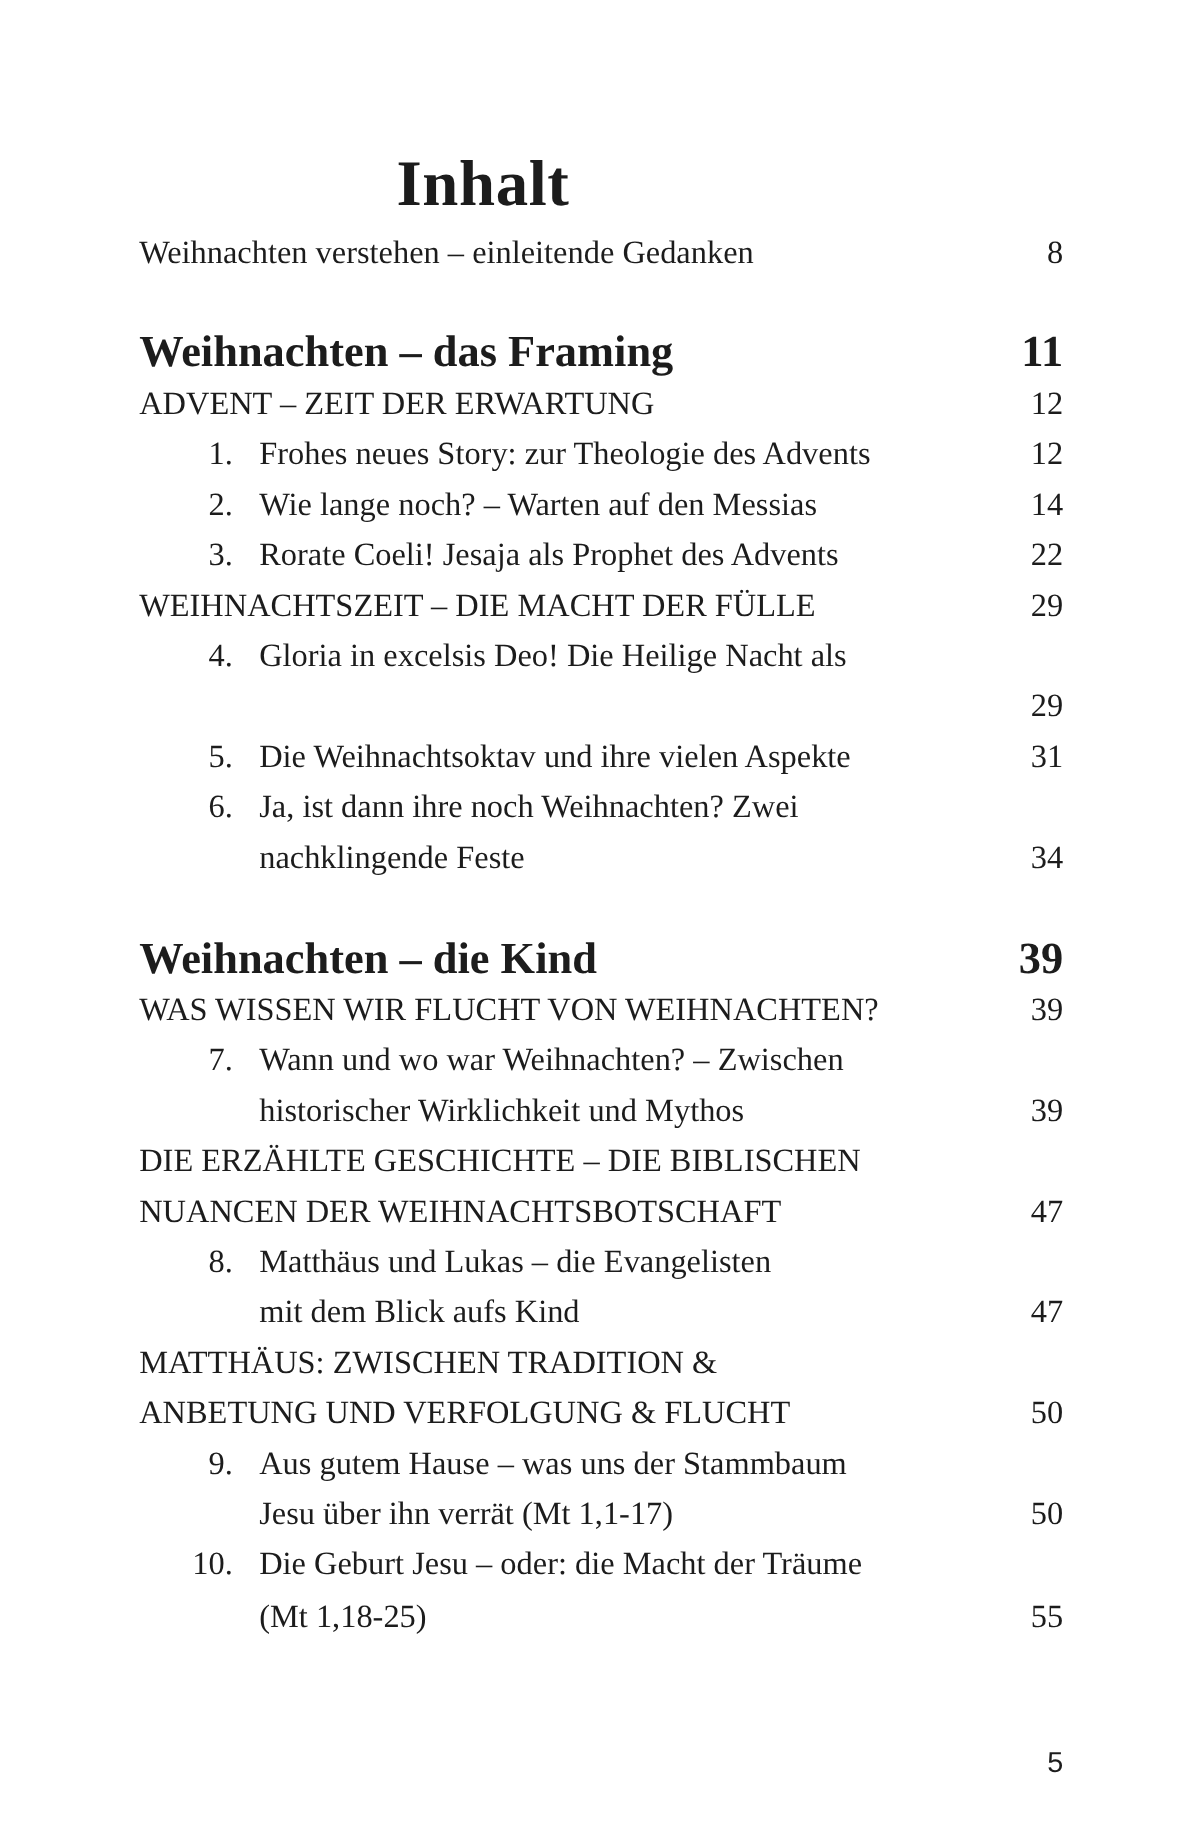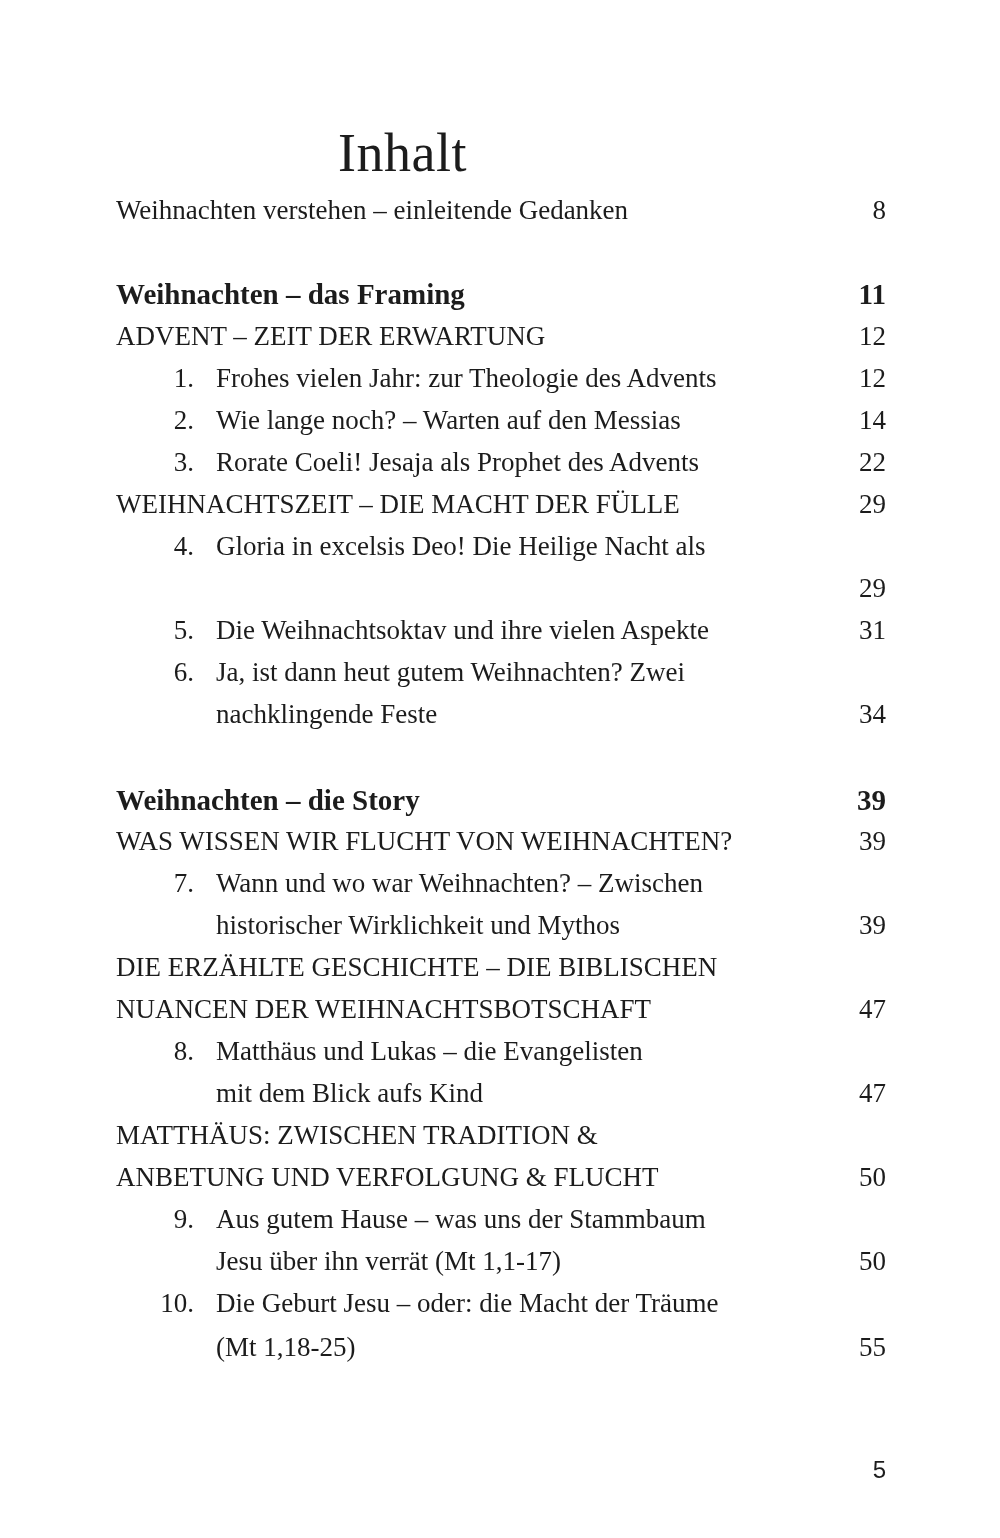--- a/index.html
+++ b/index.html
@@ -15,21 +15,21 @@
       font-family: "Liberation Serif", "DejaVu Serif", serif;
       color: #1c1c1c;
     }
     .title {
       position: absolute;
       left: 0;
       top: 82px;
       width: 805px;
       text-align: center;
       font-size: 54px;
-      font-weight: normal;
+      font-weight: bold;
       line-height: 70px;
       letter-spacing: 0.5px;
     }
     .line {
       position: absolute;
       left: 116px;
       width: 770px;
       height: 42px;
       font-size: 27px;
       line-height: 42px;
@@ -52,21 +52,21 @@
       text-align: right;
     }
     .line .page {
       position: absolute;
       right: 0;
       top: 0;
       text-align: right;
     }
     .line.part {
       font-weight: bold;
-      font-size: 29px;
+      font-size: 37px;
     }
     .line.section .text {
       letter-spacing: 0px;
     }
     .folio {
       position: absolute;
       left: 862px;
       top: 1452px;
       width: 24px;
       font-family: "Liberation Sans", "DejaVu Sans", sans-serif;
@@ -90,21 +90,21 @@
   <span class="page">11</span>
 </div>
 
 <div class="line section" style="top:315px">
   <span class="text">ADVENT – ZEIT DER ERWARTUNG</span>
   <span class="page">12</span>
 </div>
 
 <div class="line indent" style="top:357px">
   <span class="num">1.</span>
-  <span class="text">Frohes vielen Jahr: zur Theologie des Advents</span>
+  <span class="text">Frohes neues Story: zur Theologie des Advents</span>
   <span class="page">12</span>
 </div>
 
 <div class="line indent" style="top:399px">
   <span class="num">2.</span>
   <span class="text">Wie lange noch? – Warten auf den Messias</span>
   <span class="page">14</span>
 </div>
 
 <div class="line indent" style="top:441px">
@@ -127,29 +127,29 @@
 </div>
 
 <div class="line indent" style="top:609px">
   <span class="num">5.</span>
   <span class="text">Die Weihnachtsoktav und ihre vielen Aspekte</span>
   <span class="page">31</span>
 </div>
 
 <div class="line indent" style="top:651px">
   <span class="num">6.</span>
-  <span class="text">Ja, ist dann heut gutem Weihnachten? Zwei</span>
+  <span class="text">Ja, ist dann ihre noch Weihnachten? Zwei</span>
 </div>
 <div class="line indent" style="top:693px">
   <span class="text">nachklingende Feste</span>
   <span class="page">34</span>
 </div>
 
 <div class="line part" style="top:779px">
-  <span class="text">Weihnachten – die Story</span>
+  <span class="text">Weihnachten – die Kind</span>
   <span class="page">39</span>
 </div>
 
 <div class="line section" style="top:820px">
   <span class="text">WAS WISSEN WIR FLUCHT VON WEIHNACHTEN?</span>
   <span class="page">39</span>
 </div>
 
 <div class="line indent" style="top:862px">
   <span class="num">7.</span>

